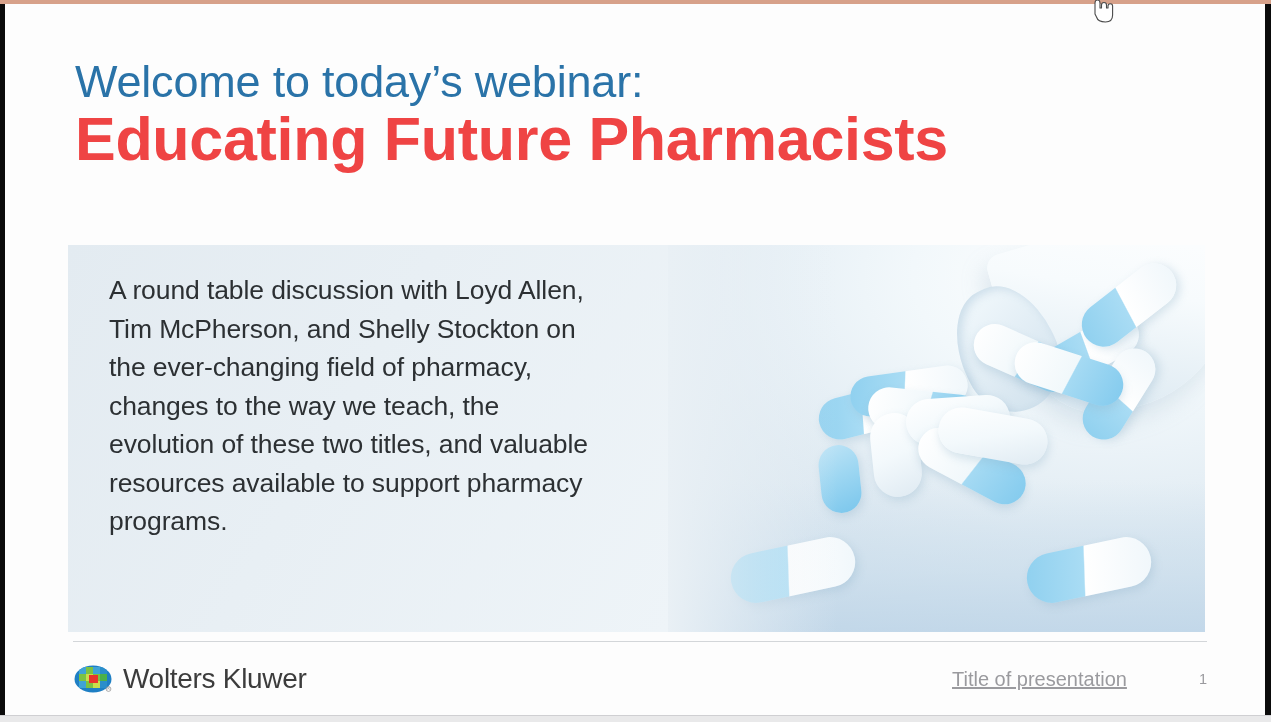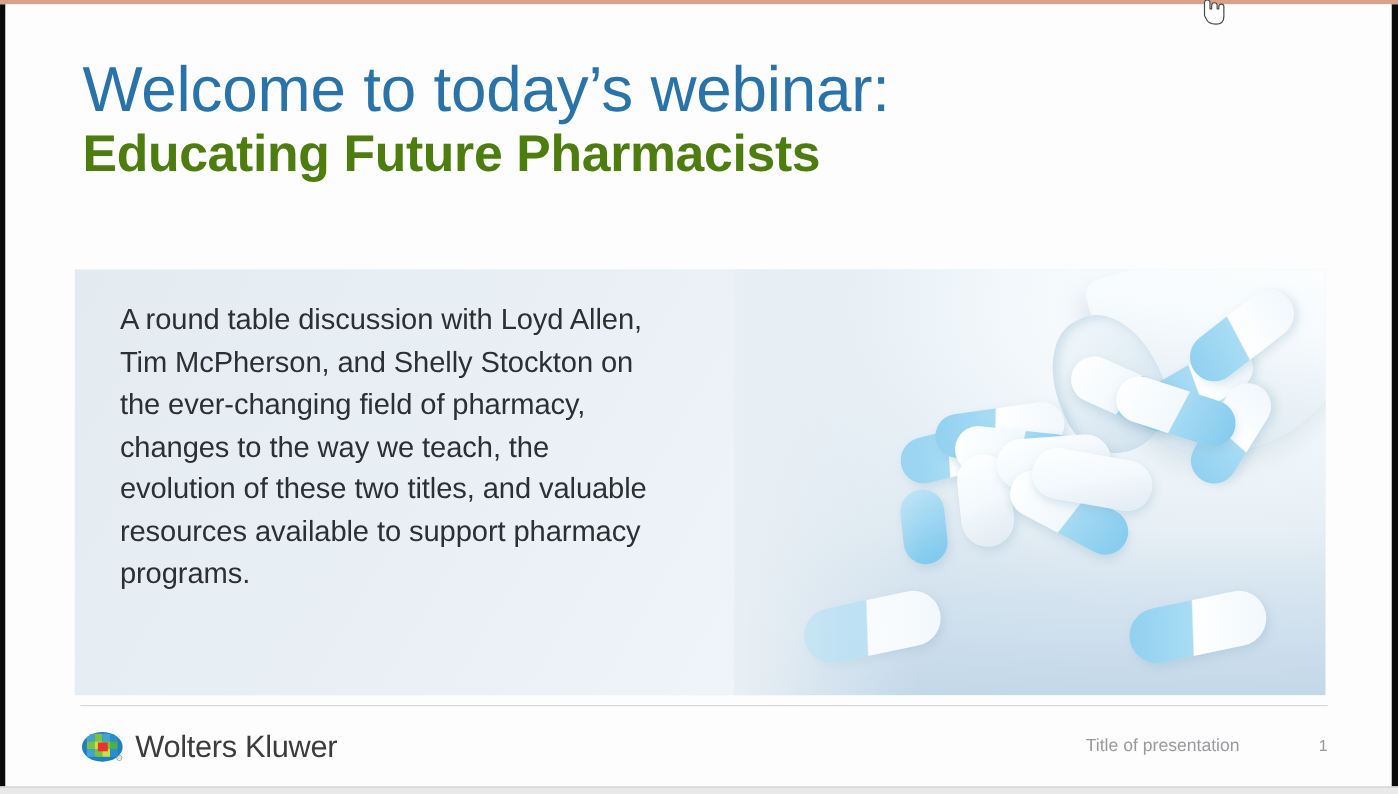--- a/index.html
+++ b/index.html
@@ -66,33 +66,33 @@
 
   
   .title-block {
     position: absolute;
     left: 70px;
     top: 51px;
     width: 1000px;
   }
   .title-line-1 {
     font-family: "Liberation Sans", sans-serif;
-    font-size: 58px;
+    font-size: 45px;
     line-height: 53px;
     font-weight: 400;
     color: #2a73a8;
     letter-spacing: -0.2px;
     white-space: nowrap;
   }
   .title-line-2 {
     font-family: "Liberation Sans", sans-serif;
-    font-size: 47px;
+    font-size: 61px;
     line-height: 56px;
     font-weight: 700;
-    color: #4d7c0f;
+    color: #ef4444;
     letter-spacing: -0.3px;
     margin-top: 3px;
     white-space: nowrap;
   }
 
   
   .content-band {
     position: absolute;
     left: 63px;
     top: 241px;
@@ -229,22 +229,23 @@
     color: #3c3c3c;
     letter-spacing: -0.3px;
   }
   .footer-right {
     display: flex;
     align-items: center;
     gap: 72px;
   }
   .footer-note {
     font-family: "Liberation Sans", sans-serif;
-    font-size: 16px;
+    font-size: 20px;
     color: #9a9a9e;
+    text-decoration: underline;
   }
   .page-num {
     font-family: "Liberation Sans", sans-serif;
     font-size: 14.5px;
     color: #9a9a9e;
   }
 
   
   .cursor {
     position: absolute;

